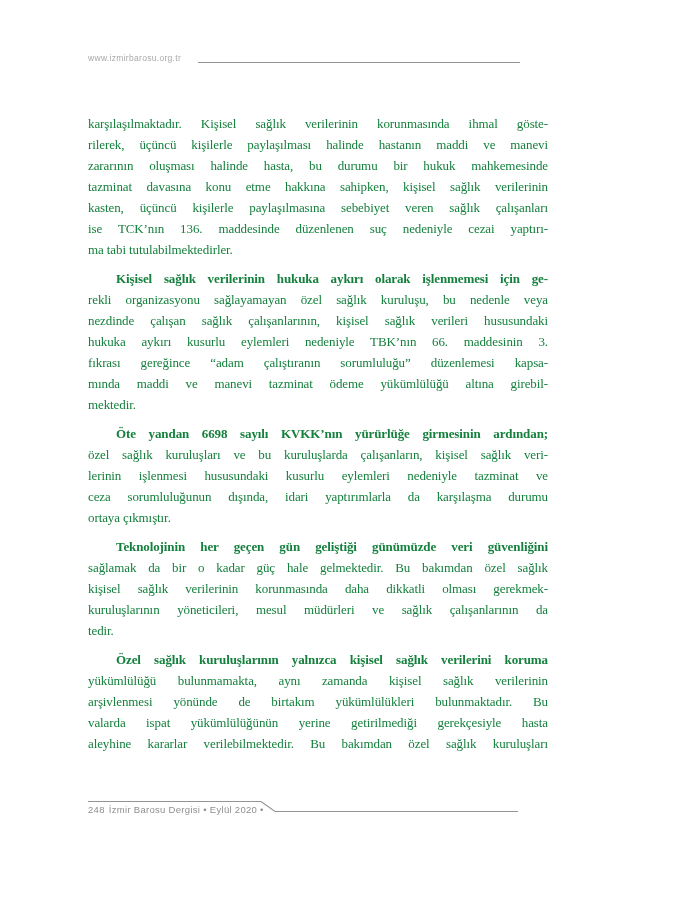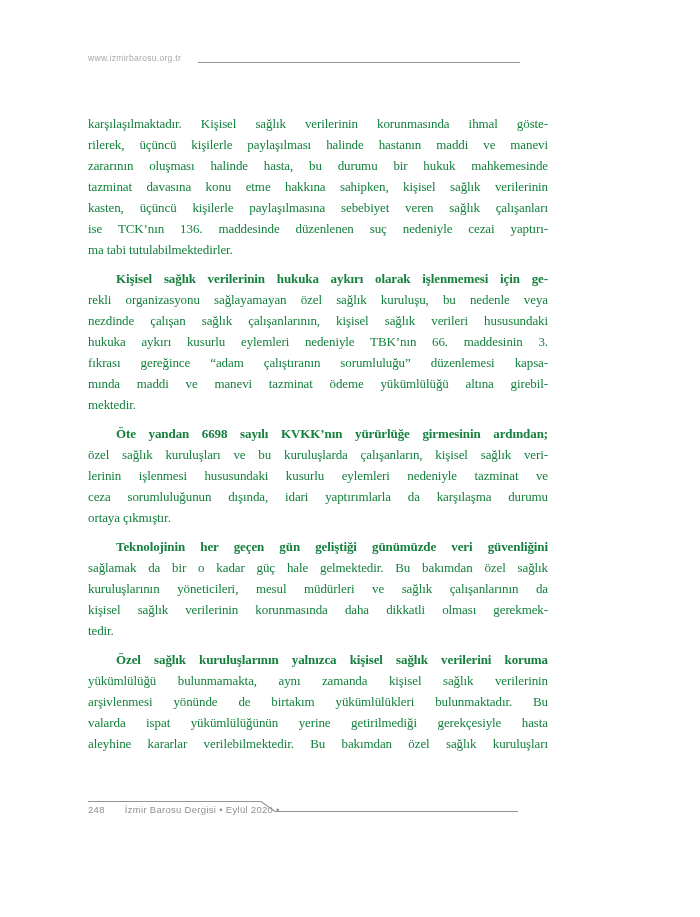--- a/index.html
+++ b/index.html
@@ -75,21 +75,21 @@
   .footer-text {
     position: absolute;
     left: 88px;
     top: 804px;
     font-family: "Liberation Sans", sans-serif;
     font-size: 9.5px;
     letter-spacing: 0.3px;
     color: #8f8f8f;
     white-space: nowrap;
   }
-  .footer-text .pagenum { margin-right: 20px; text-align: right; }
+  .footer-text .pagenum { margin-right: 4px; text-align: right; }
 </style>
 </head>
 <body>
 
 <div class="page">
 
   <div class="header">
     <span class="url">www.izmirbarosu.org.tr</span>
     <span class="rule"></span>
   </div>
@@ -116,22 +116,22 @@
       <div class="paragraph">
         <div class="line indent">Öte yandan 6698 sayılı KVKK’nın yürürlüğe girmesinin ardından;</div>
         <div class="line">özel sağlık kuruluşları ve bu kuruluşlarda çalışanların, kişisel sağlık veri-</div>
         <div class="line">lerinin işlenmesi hususundaki kusurlu eylemleri nedeniyle tazminat ve</div>
         <div class="line">ceza sorumluluğunun dışında, idari yaptırımlarla da karşılaşma durumu</div>
         <div class="line final">ortaya çıkmıştır.</div>
       </div>
       <div class="paragraph">
         <div class="line indent">Teknolojinin her geçen gün geliştiği günümüzde veri güvenliğini</div>
         <div class="line">sağlamak da bir o kadar güç hale gelmektedir. Bu bakımdan özel sağlık</div>
+        <div class="line">kişisel sağlık verilerinin korunmasında daha dikkatli olması gerekmek-</div>
         <div class="line">kuruluşlarının yöneticileri, mesul müdürleri ve sağlık çalışanlarının da</div>
-        <div class="line">kişisel sağlık verilerinin korunmasında daha dikkatli olması gerekmek-</div>
         <div class="line final">tedir.</div>
       </div>
       <div class="paragraph">
         <div class="line indent">Özel sağlık kuruluşlarının yalnızca kişisel sağlık verilerini koruma</div>
         <div class="line">yükümlülüğü bulunmamakta, aynı zamanda kişisel sağlık verilerinin</div>
         <div class="line">arşivlenmesi yönünde de birtakım yükümlülükleri bulunmaktadır. Bu</div>
         <div class="line">valarda ispat yükümlülüğünün yerine getirilmediği gerekçesiyle hasta</div>
         <div class="line">aleyhine kararlar verilebilmektedir. Bu bakımdan özel sağlık kuruluşları</div>
       </div>
     </div>

